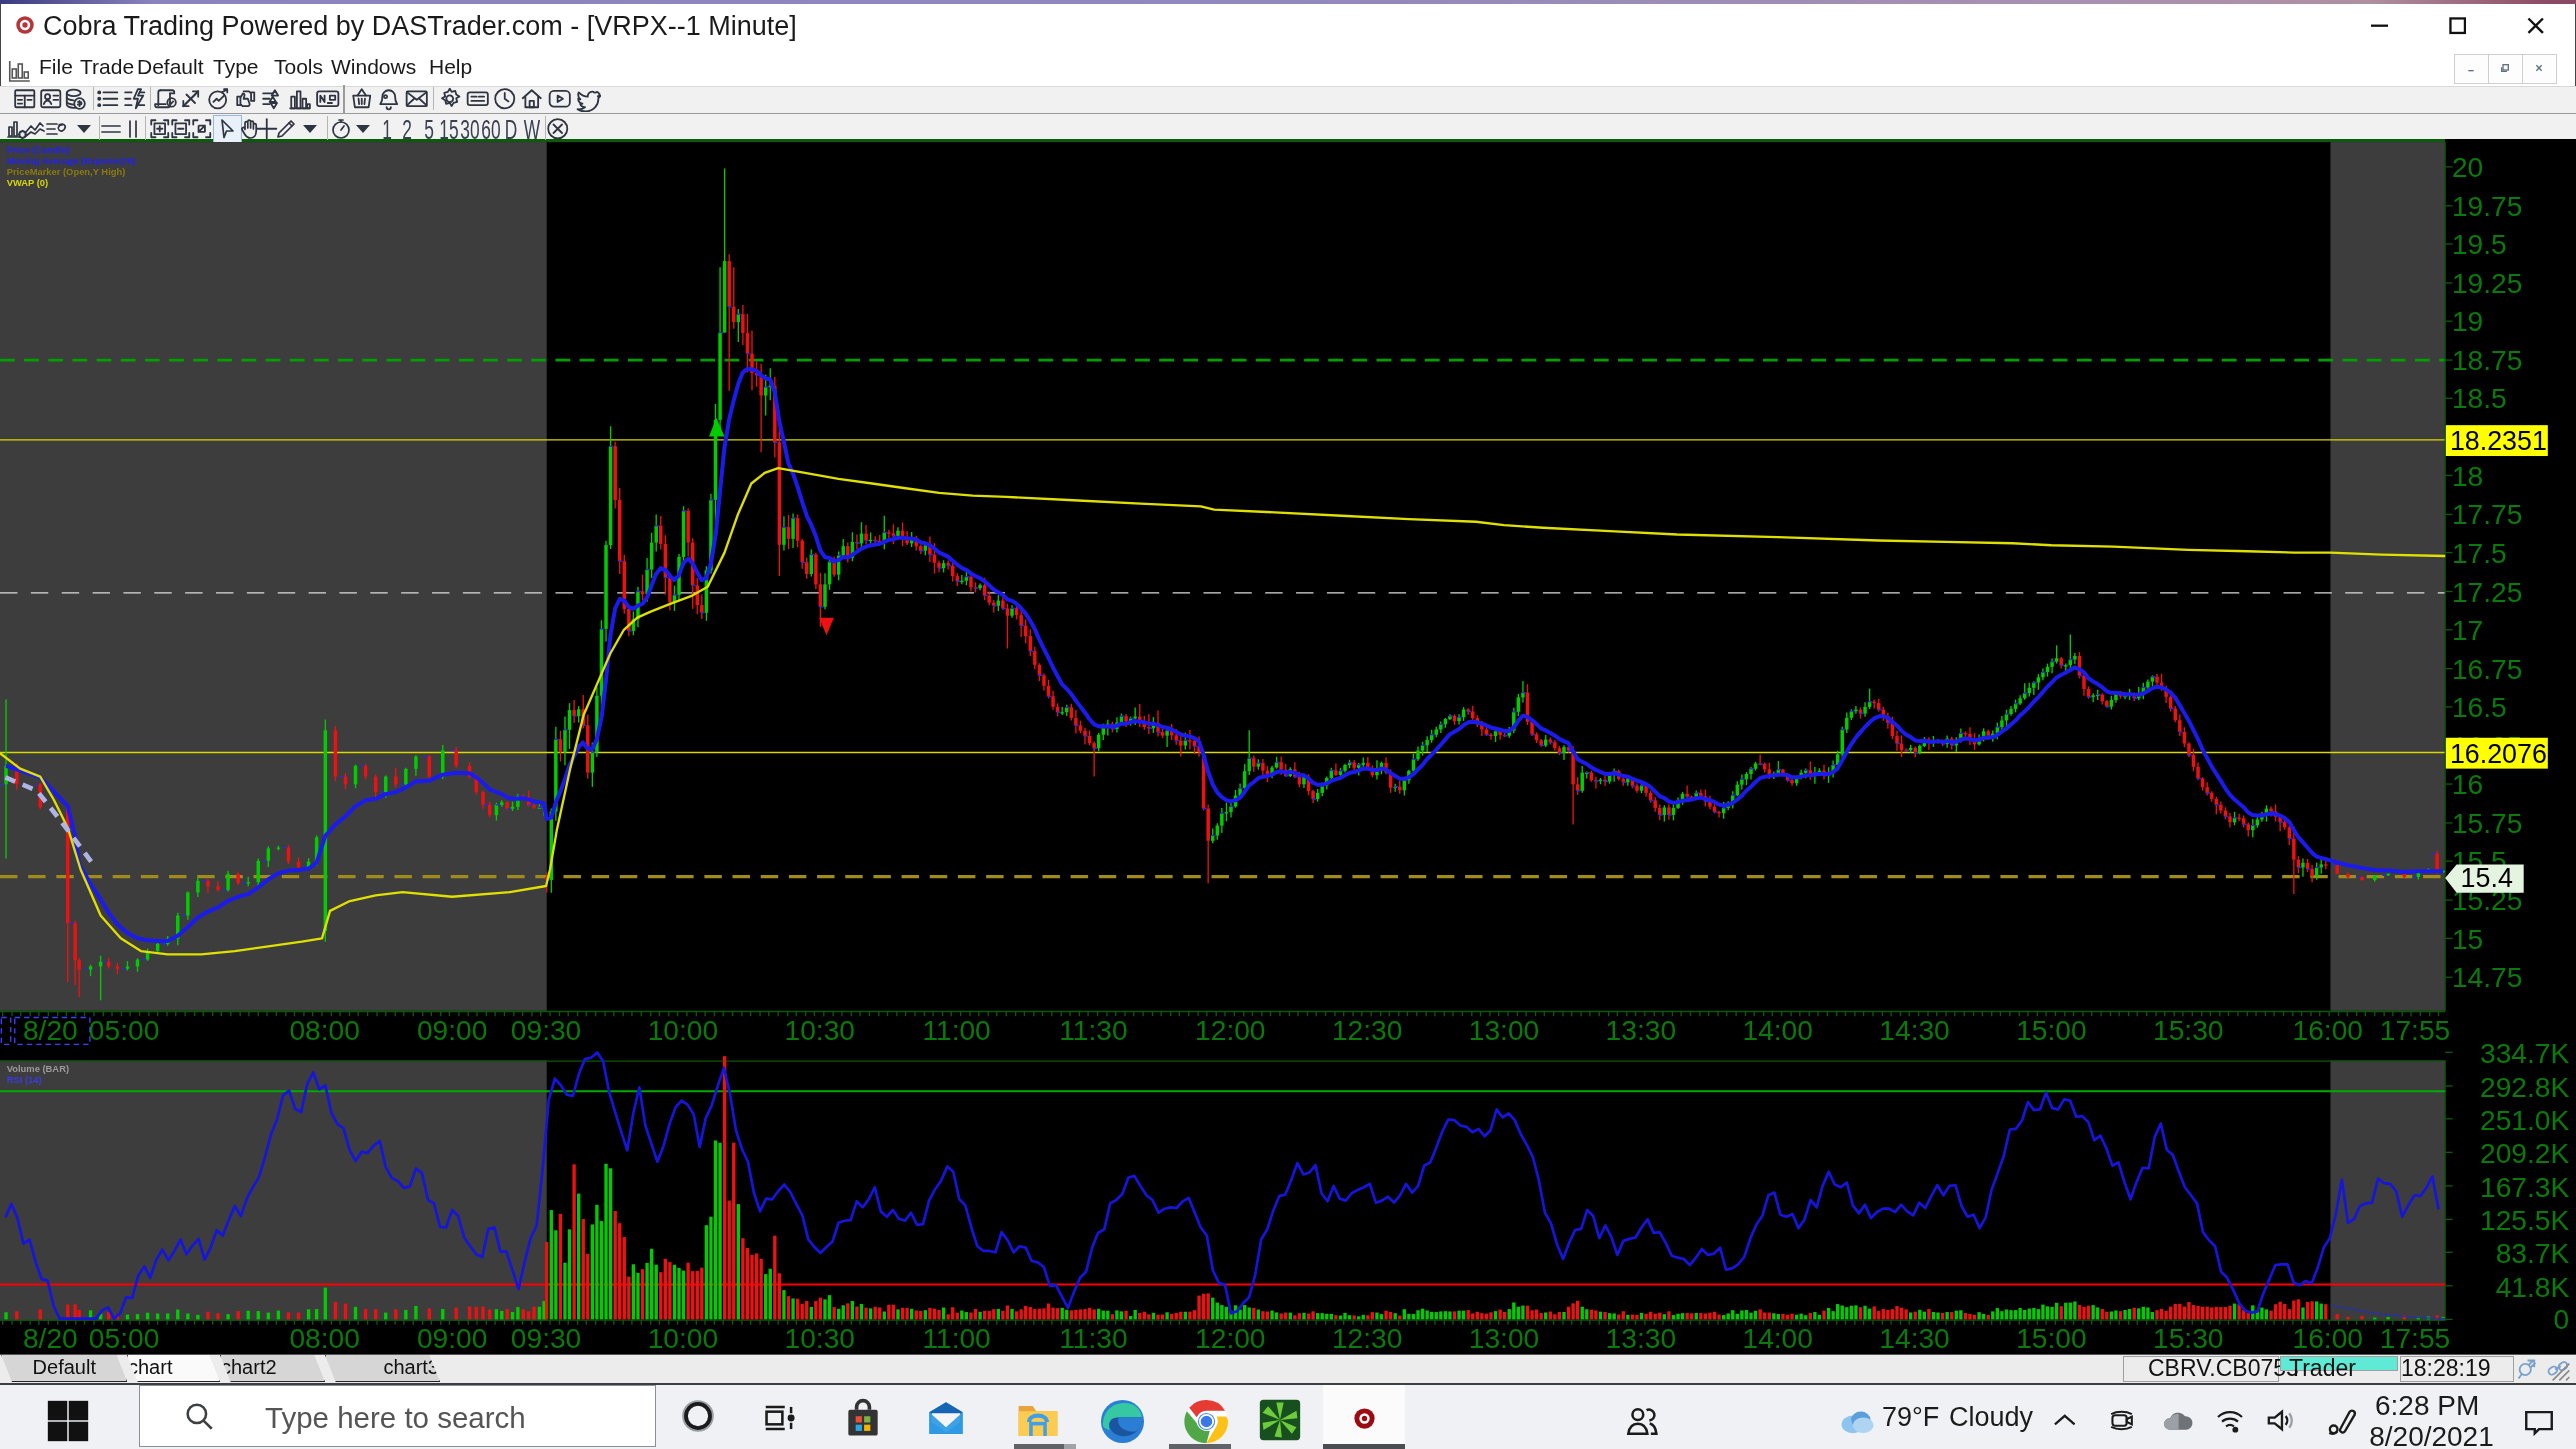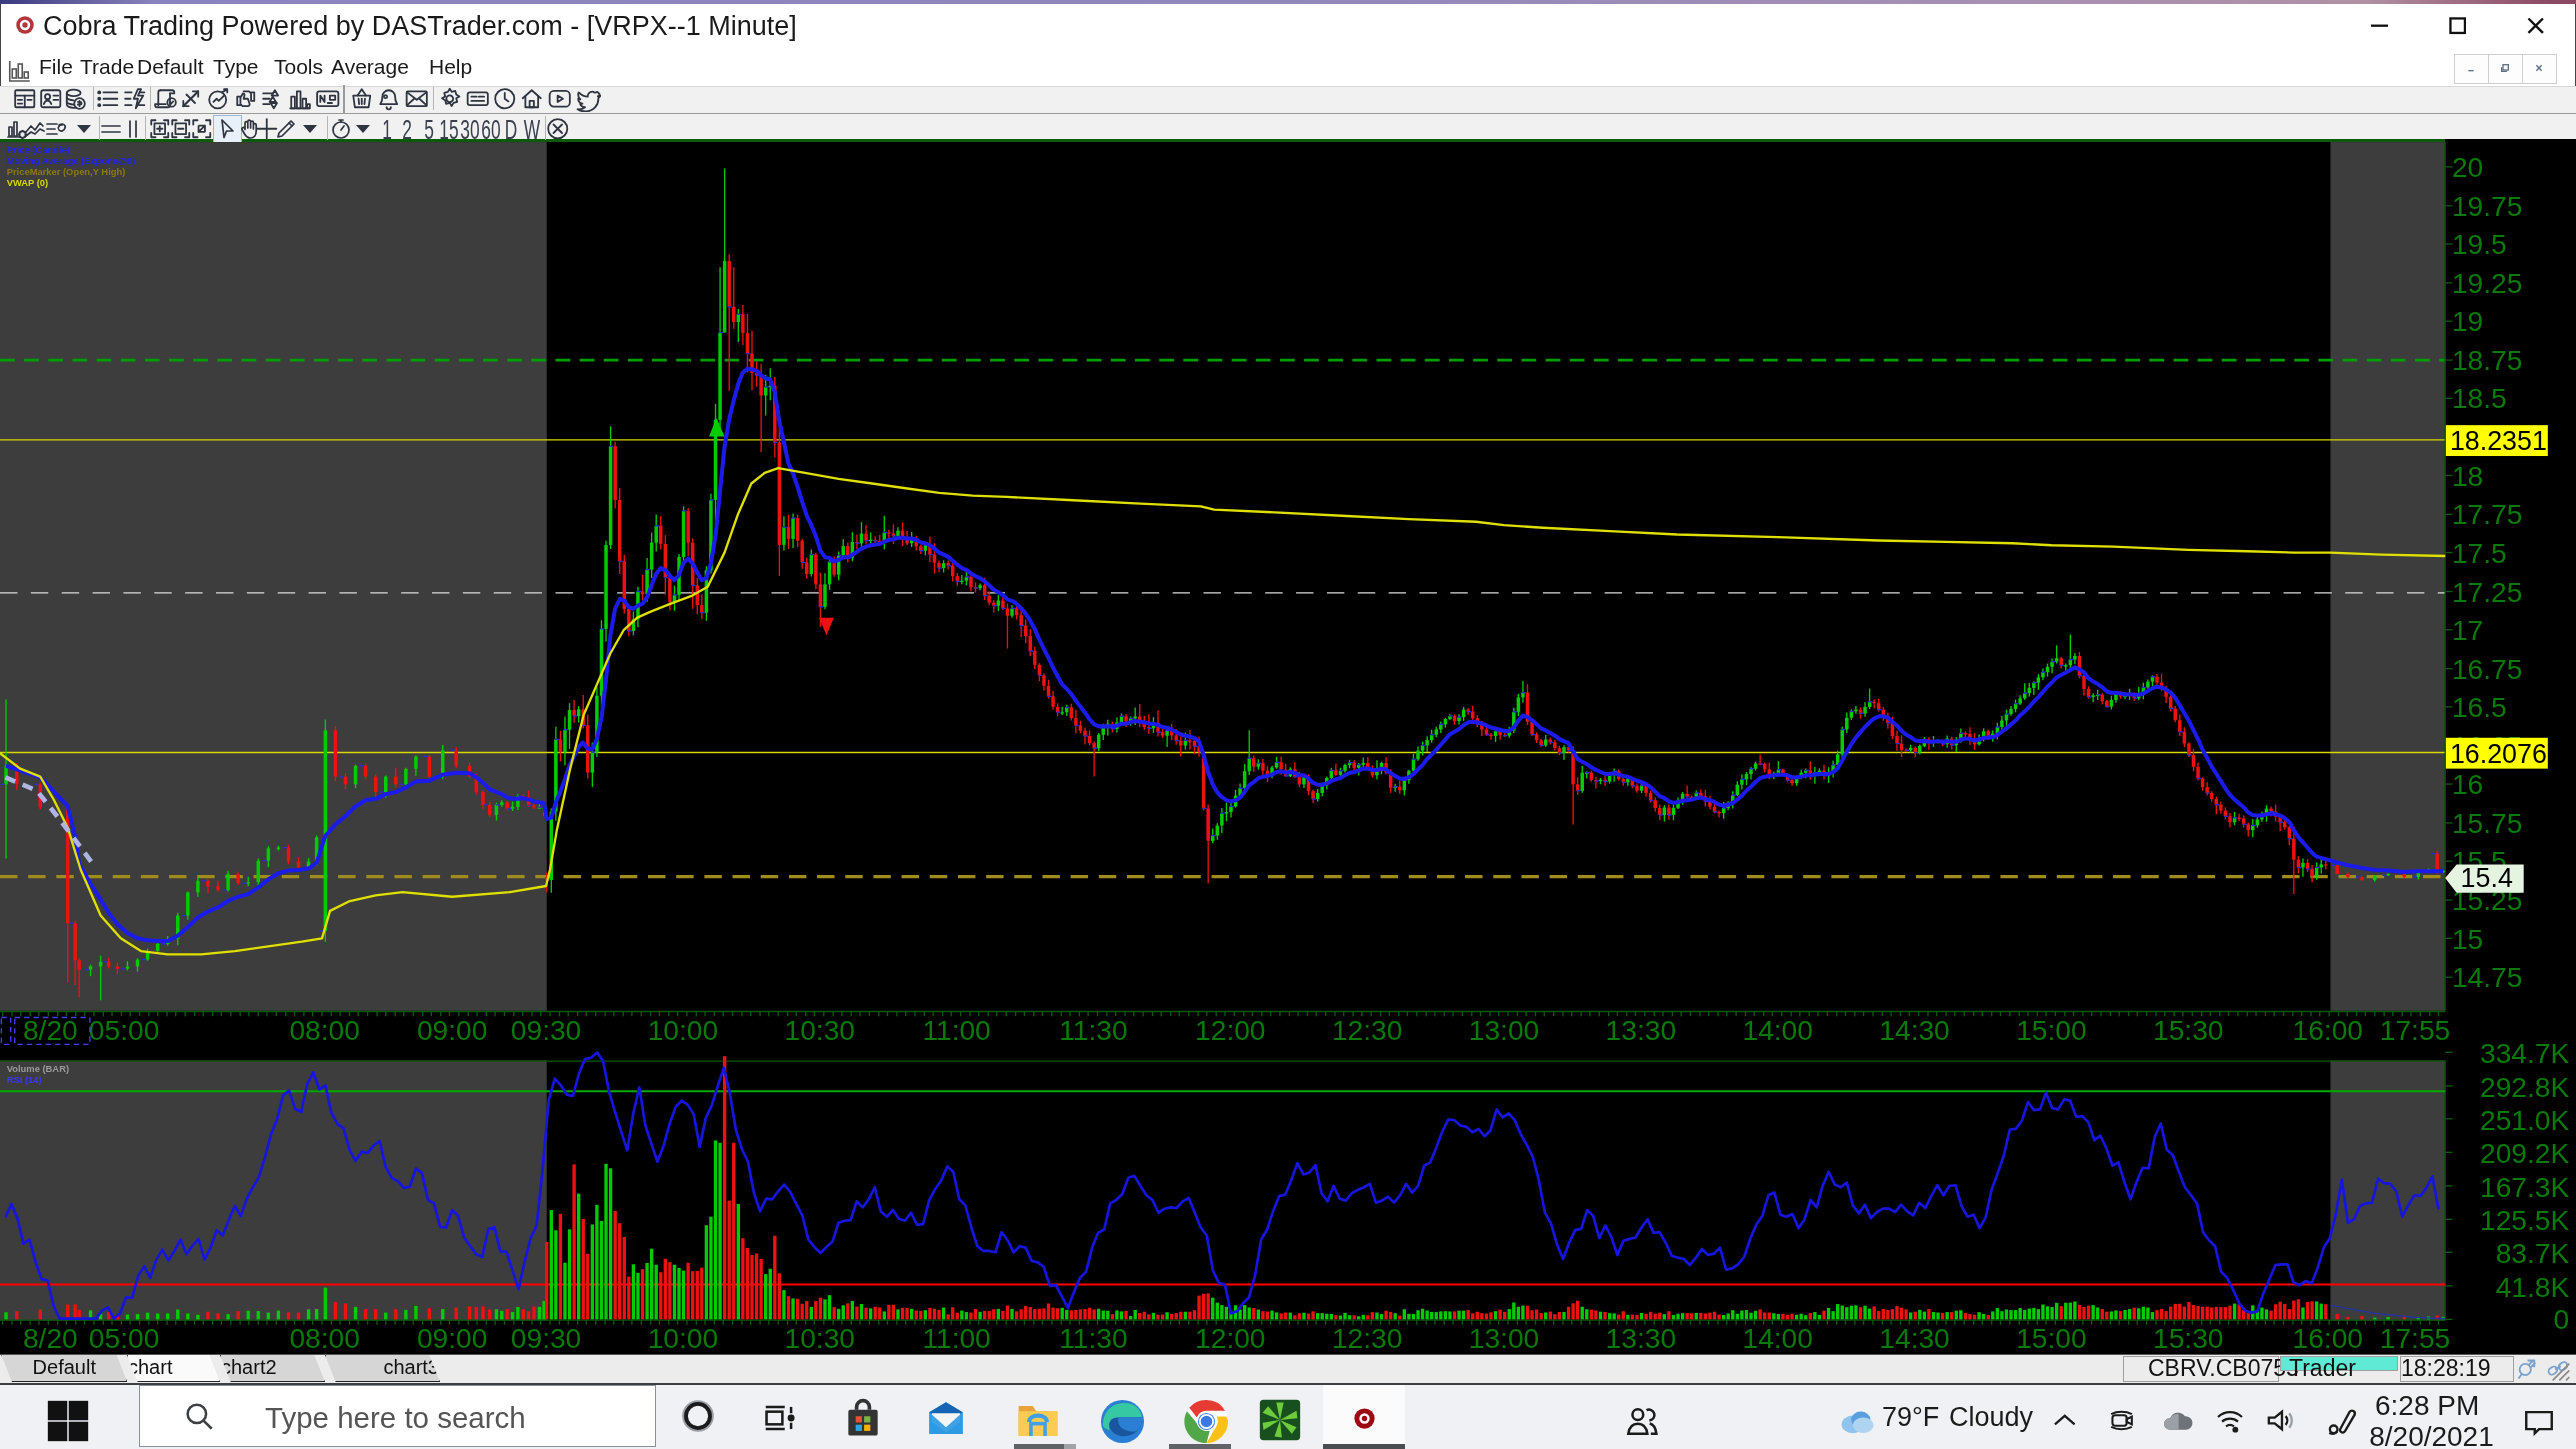--- a/index.html
+++ b/index.html
@@ -46,21 +46,21 @@
       <rect x="4.5" y="10" width="4" height="9"></rect>
       <rect x="10.5" y="5" width="4" height="14"></rect>
       <rect x="16.5" y="13" width="4" height="6"></rect>
     </g>
   </svg>
 <span style="position:absolute;left:39px;top:55px;font-size:21px;color:#1a1a1a">File</span>
 <span style="position:absolute;left:80px;top:55px;font-size:21px;color:#1a1a1a">Trade</span>
 <span style="position:absolute;left:137px;top:55px;font-size:21px;color:#1a1a1a">Default</span>
 <span style="position:absolute;left:213px;top:55px;font-size:21px;color:#1a1a1a">Type</span>
 <span style="position:absolute;left:274px;top:55px;font-size:21px;color:#1a1a1a">Tools</span>
-<span style="position:absolute;left:331px;top:55px;font-size:21px;color:#1a1a1a">Average</span>
+<span style="position:absolute;left:331px;top:55px;font-size:21px;color:#1a1a1a">Windows</span>
 <span style="position:absolute;left:429px;top:55px;font-size:21px;color:#1a1a1a">Help</span>
 <div class="abs" style="left:0;top:86px;width:2576px;height:27.5px;background:#f1f1f1;border-top:1.3px solid #d8d8d8"></div>
 <div class="abs" style="left:0;top:113px;width:2576px;height:1.3px;background:#9a9a9a"></div>
 <div class="abs" style="left:0;top:115px;width:2576px;height:23.5px;background:#f1f1f1"></div>
 <div class="abs" style="left:0;top:139px;width:2445px;height:2.7px;background:#0a5c0a"></div>
 <svg style="position:absolute;left:12px;top:86px" width="25.5" height="25.5" viewBox="0 0 24 24" fill="none" stroke="#2e3440" stroke-width="1.7" stroke-linecap="round" stroke-linejoin="round">
     <rect x="3" y="4" width="18" height="16" rx="1"></rect>
     <line x1="3" y1="9" x2="21" y2="9"></line>
     <line x1="12" y1="9" x2="12" y2="20"></line>
     <line x1="5.5" y1="13" x2="9.5" y2="13"></line>

